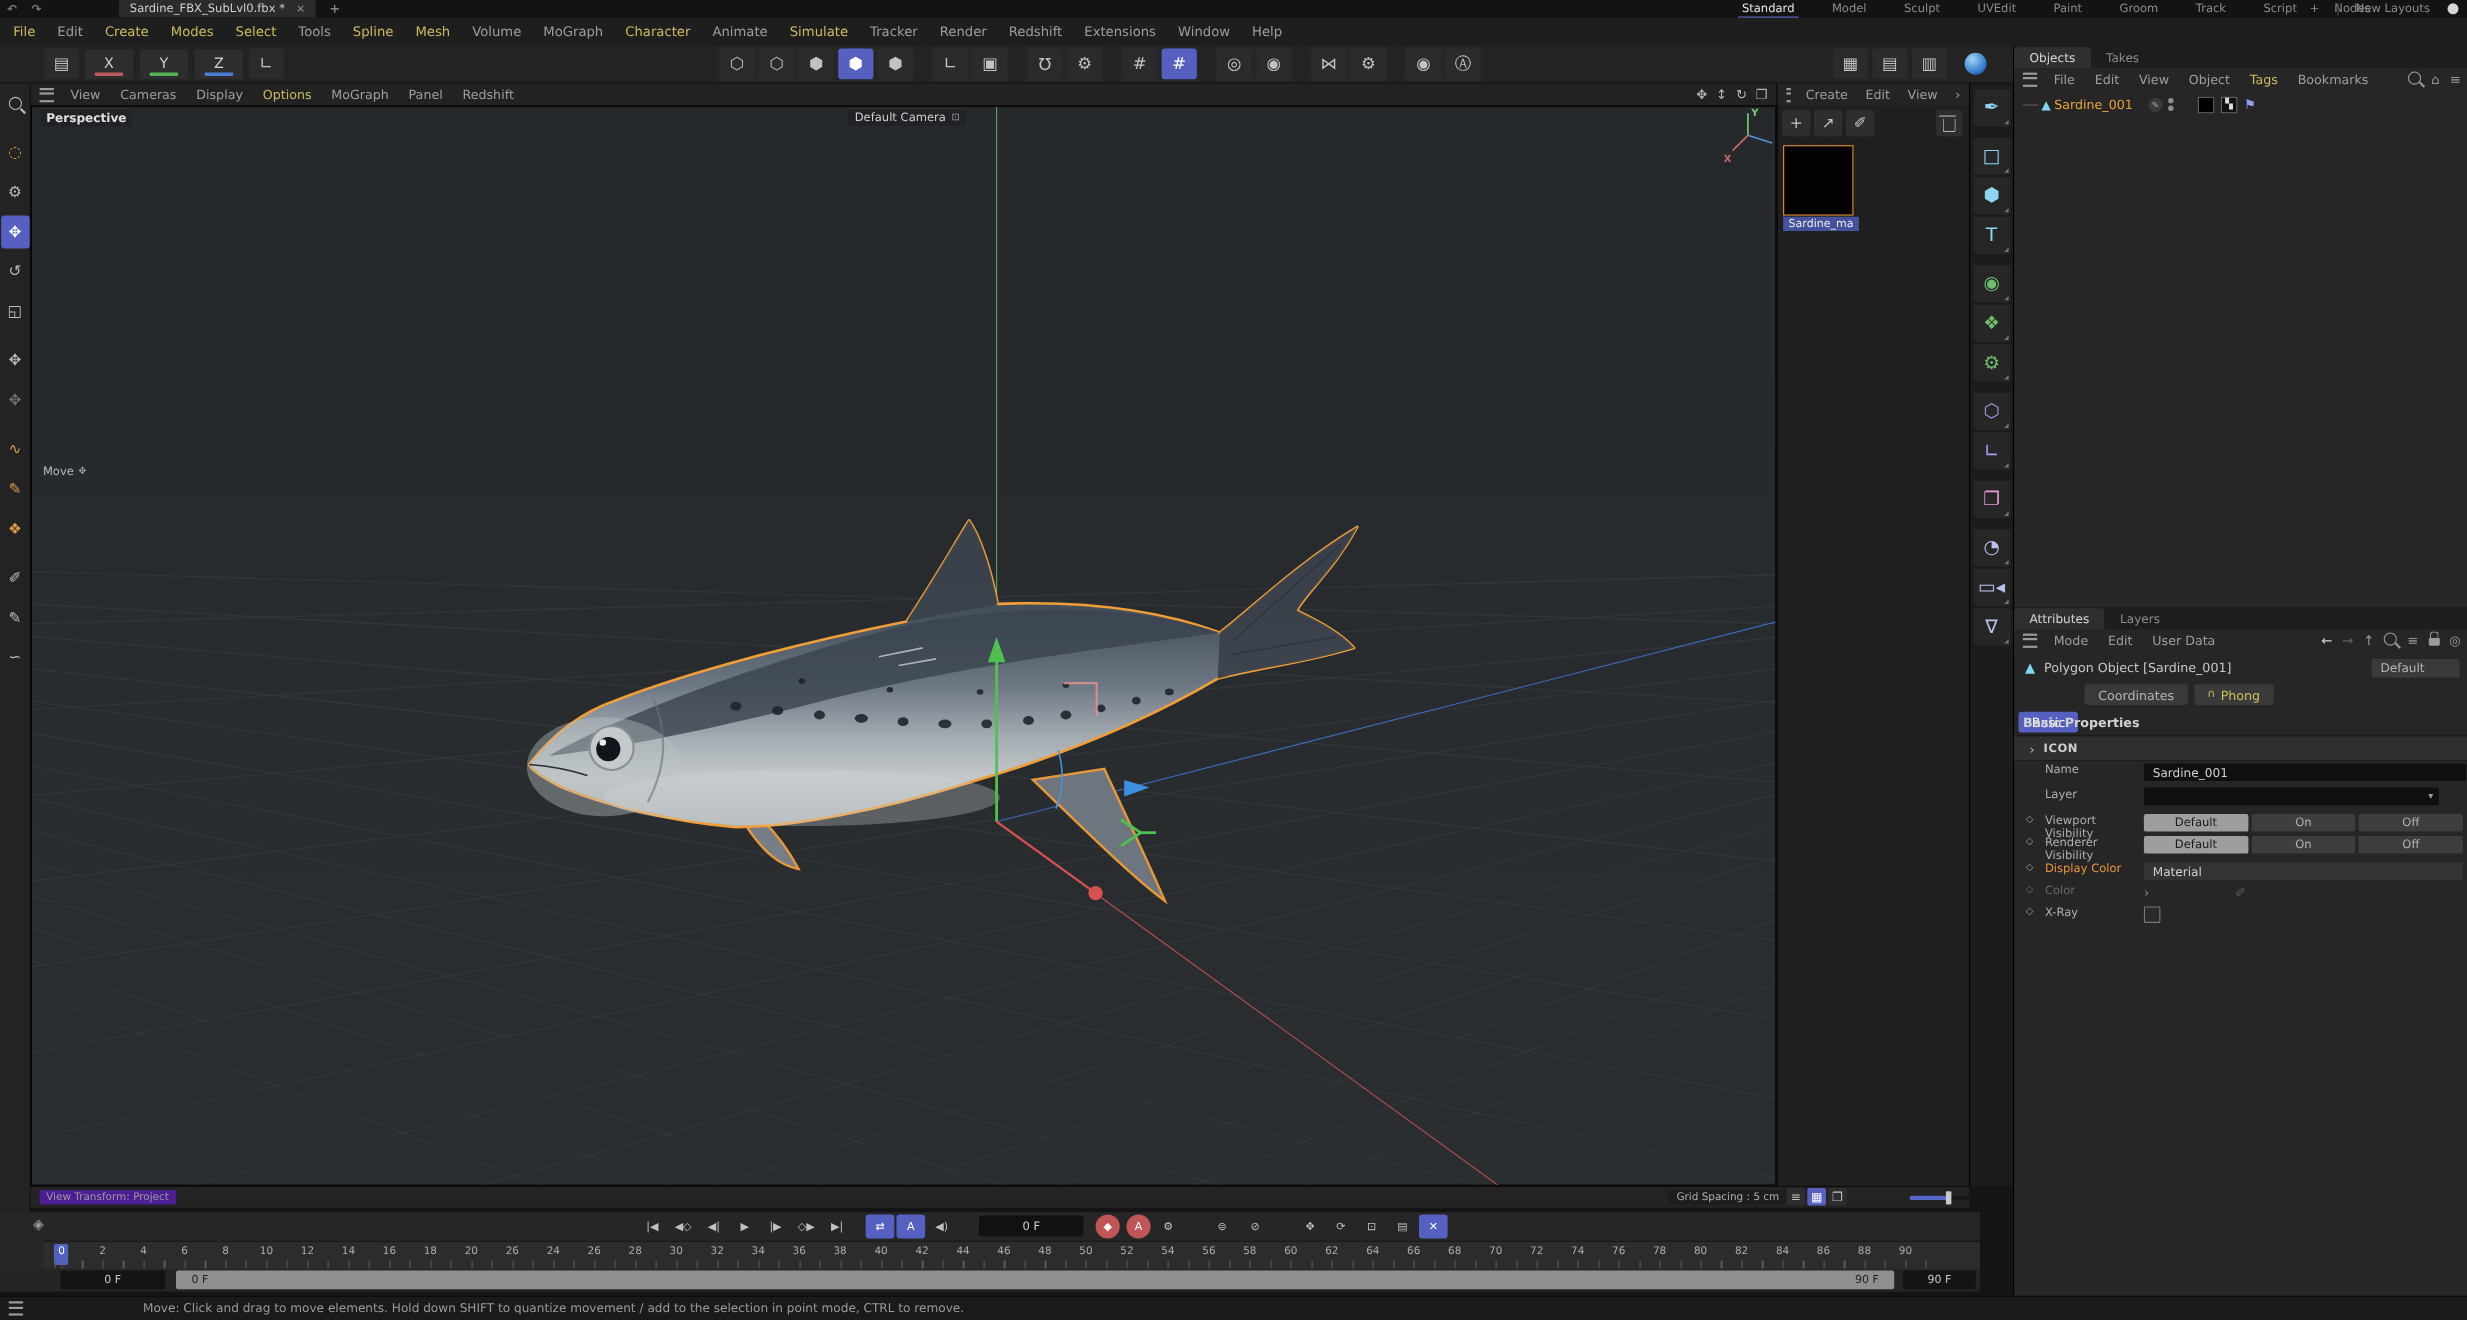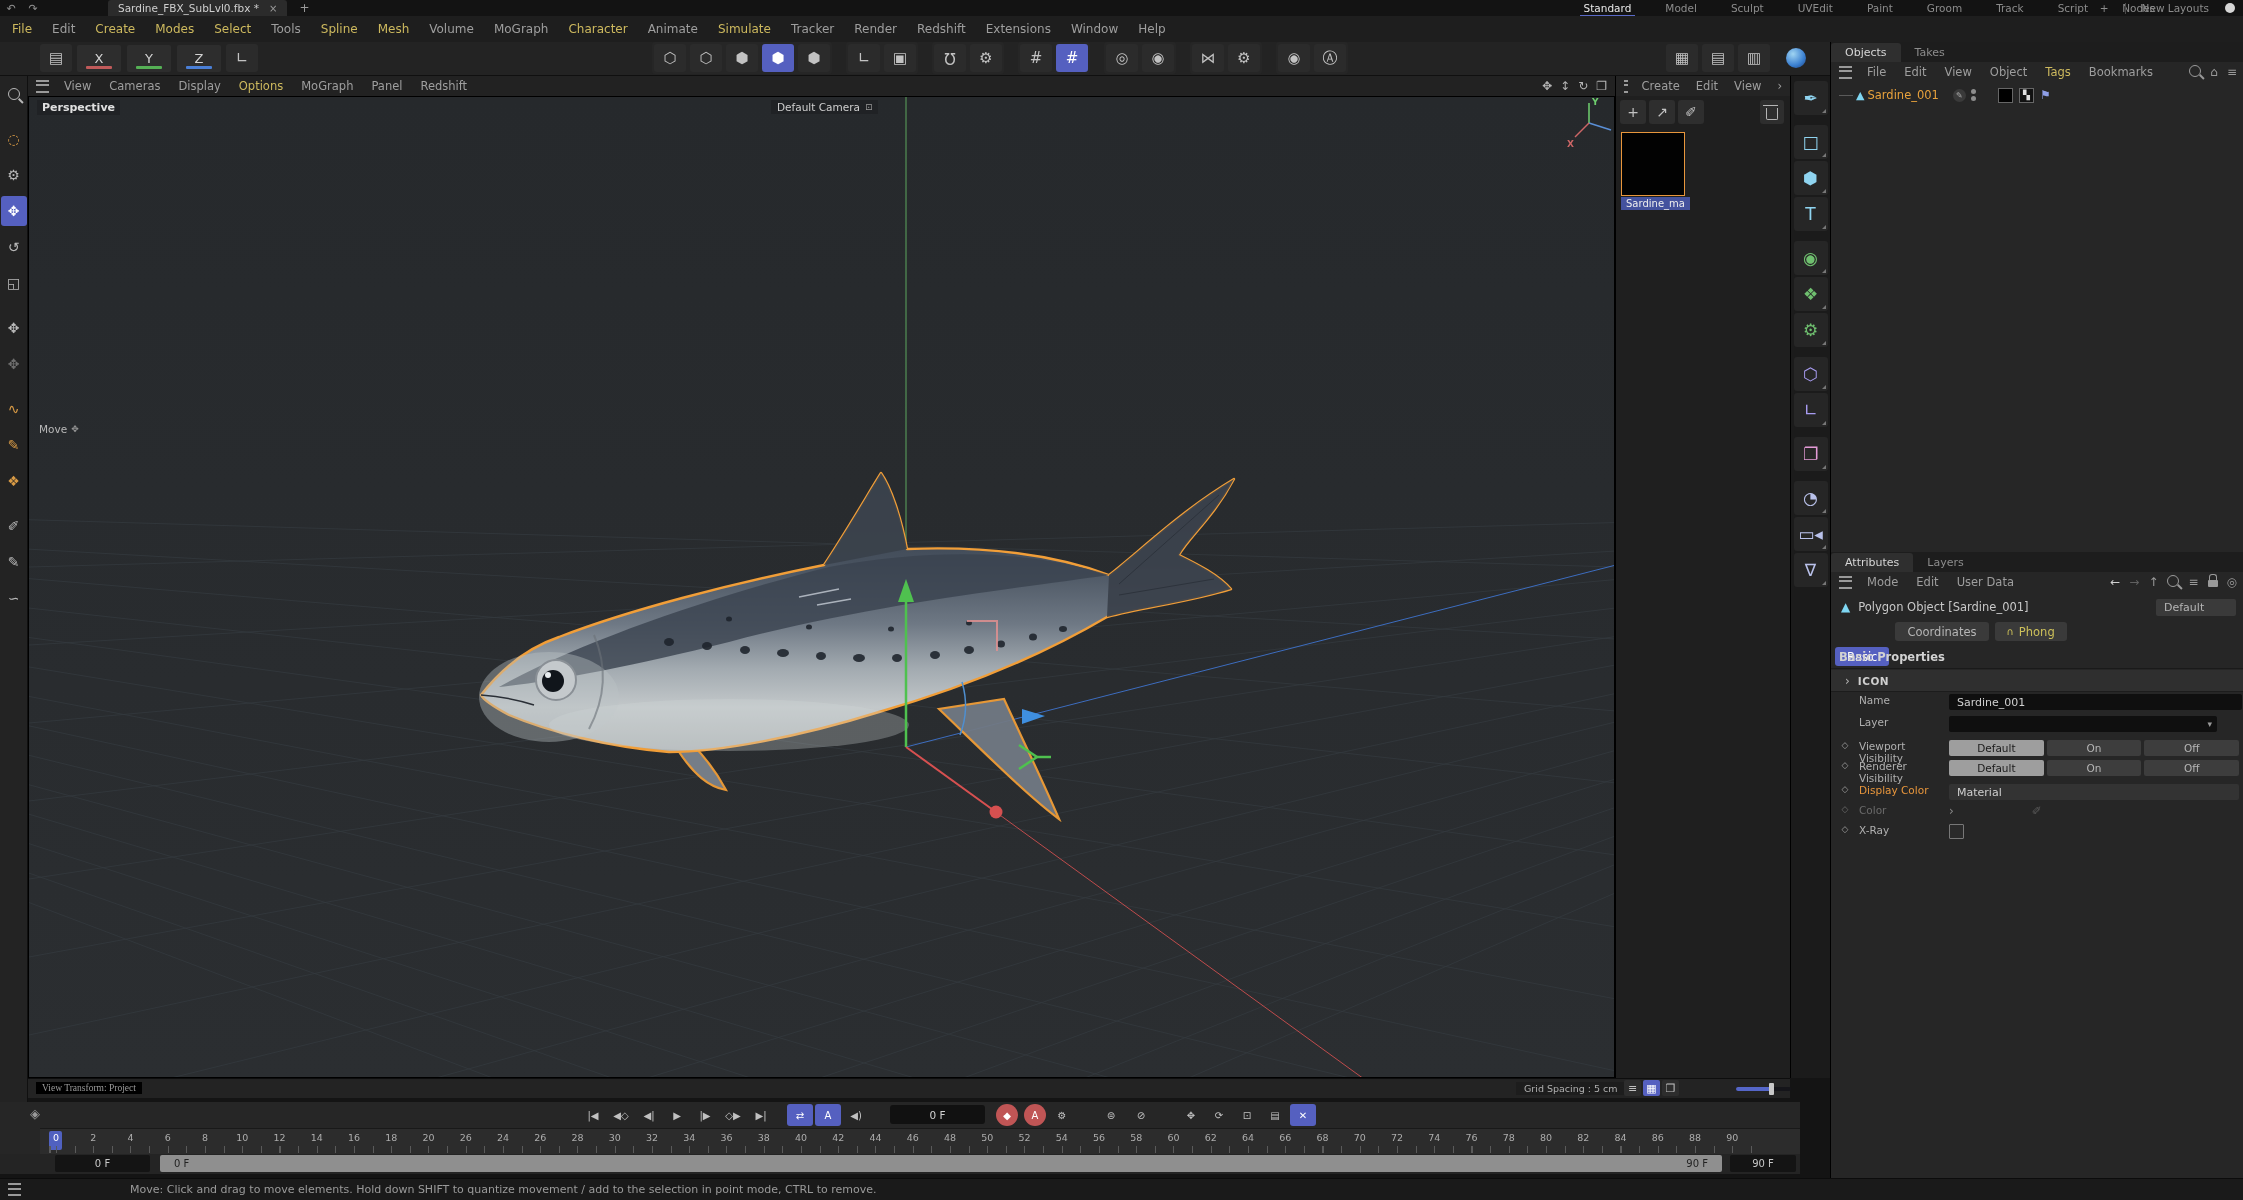--- a/index.html
+++ b/index.html
@@ -43,21 +43,21 @@
   #vp-menu{position:absolute;left:28px;top:76px;width:1587px;height:20px;background:#222;display:flex;align-items:center;}
   #vp-menu-items{display:flex;align-items:center;}
   #vp-menu .mi{font-size:11.5px;padding:0 9px;}
   #vp-nav{position:absolute;right:8px;top:0;height:20px;display:flex;align-items:center;gap:8px;color:#b5b5b5;font-size:12px;}
   #viewport{position:absolute;left:28px;top:96px;width:1587px;height:982px;background:linear-gradient(#26292c,#2b2e31);border:1px solid #000;box-sizing:border-box;overflow:hidden;}
   #vp-canvas{position:absolute;left:0;top:0;}
   #vp-view-label{position:absolute;left:8px;top:3px;font-size:11px;font-weight:bold;color:#e0e0e0;background:#202225;padding:1px 5px;}
   #vp-cam{position:absolute;left:742px;top:3px;font-size:10.5px;color:#cfcfcf;background:#202225;padding:1px 6px;display:flex;gap:5px;align-items:center;}
   #vp-move-hint{position:absolute;left:10px;top:326px;font-size:10.5px;color:#b8b8b8;display:flex;gap:4px;align-items:center;}
   #vp-bottom{position:absolute;left:28px;top:1078px;width:1762px;height:20px;background:#232323;border-top:1px solid #0d0d0d;box-sizing:border-box;}
-  #vt-label{position:absolute;left:8px;top:3px;font-size:9.5px;color:#9a9a9a;background:#000000;padding:1px 6px;font-family:Liberation Serif, serif;}
+  #vt-label{position:absolute;left:8px;top:3px;font-size:9.5px;color:#9a9a9a;background:#4c1d95;padding:1px 6px;}
   #gs-label{position:absolute;left:1488px;top:3px;font-size:9.5px;color:#b0b0b0;background:#1d1d1d;padding:1px 8px;}
   #vp-disp-icons{position:absolute;left:1596px;top:1px;display:flex;gap:2px;}
   .dispico{width:17px;height:16px;display:flex;align-items:center;justify-content:center;font-size:11px;color:#c0c0c0;background:#2d2d2d;border-radius:2px;}
   .dispico.active{background:#5560c0;color:#fff;}
   #vp-slider{position:absolute;left:1708px;top:8px;width:55px;height:4px;background:#15151a;border-radius:2px;}
   #vp-slider .fill{position:absolute;left:0;top:0;height:4px;width:36px;background:#5566c8;border-radius:2px;}
   #vp-slider .knob{position:absolute;left:33px;top:-4px;width:5px;height:12px;background:#c8c8c8;border-radius:1px;}
   
   #mat-panel{position:absolute;left:1615px;top:76px;width:175px;height:1002px;background:#1f1f1f;border-left:1px solid #000;box-sizing:border-box;}
   #mat-menu{display:flex;align-items:center;height:20px;background:#242424;}

